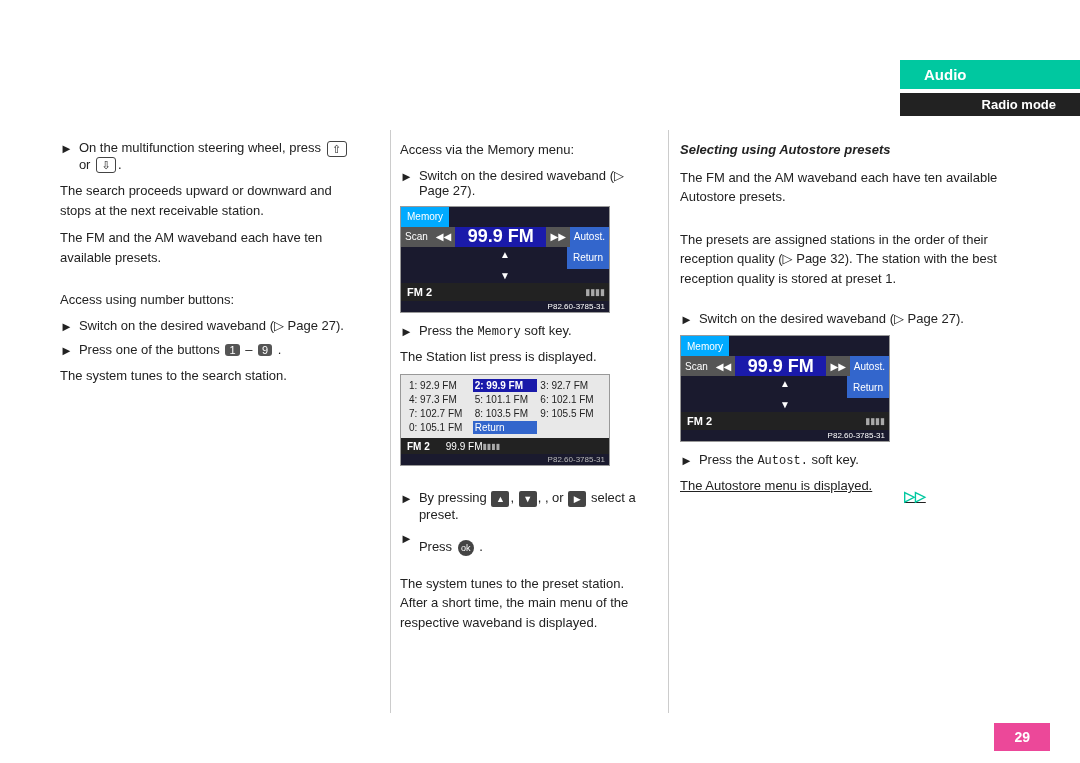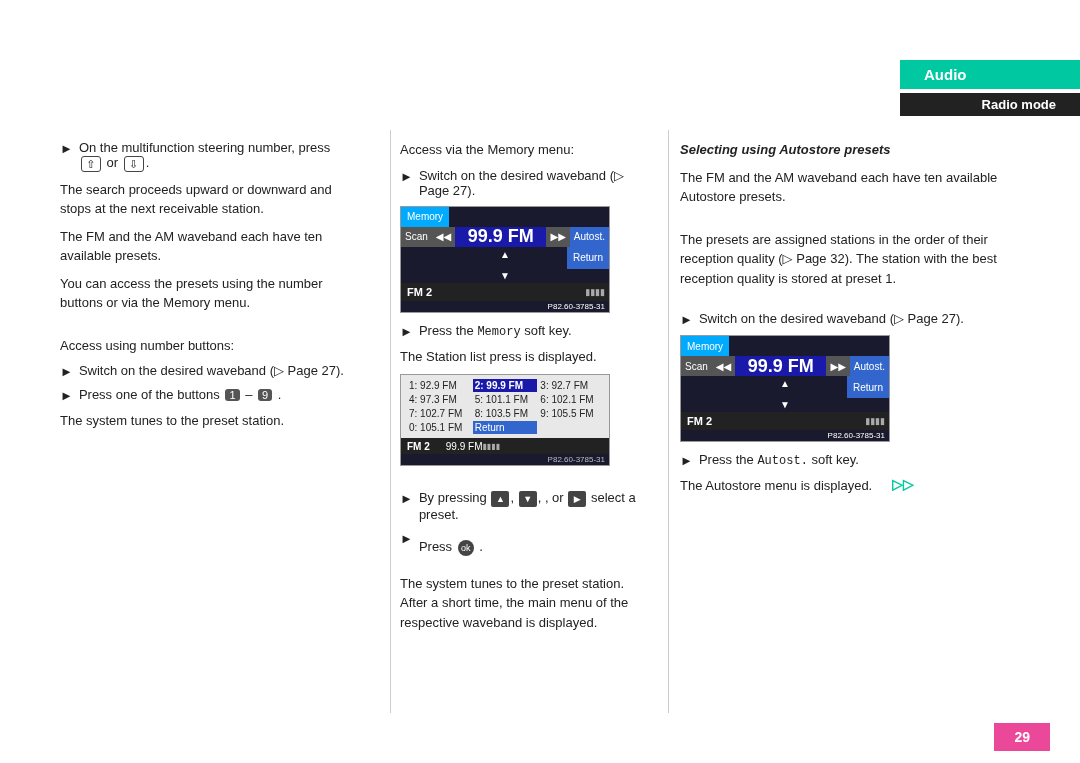--- a/index.html
+++ b/index.html
@@ -351,47 +351,46 @@
 <div class="header-audio">Audio</div>
 <div class="header-radio-mode">Radio mode</div>
 
 <div class="col-divider" style="left:390px;"></div>
 <div class="col-divider" style="left:668px;"></div>
 
 <div class="col-left">
   <div class="bullet-item">
     <span class="bullet-arrow">►</span>
     <span>
-      <span>On the multifunction steering number, press</span>
+      <span>On the multifunction steering wheel, press</span>
       <span class="nav-icon">⇧</span>
       <span>or</span>
       <span class="nav-icon">⇩</span>.
     </span>
   </div>
   <p>The search proceeds upward or downward and stops at the next receivable station.</p>
 
   <p>The FM and the AM waveband each have ten available presets.</p>
-  <p>You can access the presets using the number buttons or via the Memory menu.</p>
   <br>
   <p>Access using number buttons:</p>
   <div class="bullet-item">
     <span class="bullet-arrow">►</span>
     <span>Switch on the desired waveband (▷ Page 27).</span>
   </div>
   <div class="bullet-item">
     <span class="bullet-arrow">►</span>
     <span>
       <span>Press one of the buttons</span>
       <span class="inline-btn">1</span>
       –
       <span class="inline-btn">9</span>
       .
     </span>
   </div>
-  <p>The system tunes to the preset station.</p>
+  <p>The system tunes to the search station.</p>
 </div>
 
 <div class="col-middle">
   <p>Access via the Memory menu:</p>
   <div class="bullet-item">
     <span class="bullet-arrow">►</span>
     <span>Switch on the desired waveband (▷ Page 27).</span>
   </div>
 
   <div class="radio-display">
@@ -511,19 +510,19 @@
   </div>
 
   <div class="bullet-item">
     <span class="bullet-arrow">►</span>
     <span>
       <span>Press the</span>
       <span class="mono">Autost.</span>
       <span>soft key.</span>
     </span>
   </div>
-  <div style="display:flex; align-items:flex-start; gap:20px;">
+  <div style="display:flex; align-items:flex-end; gap:32px;text-decoration:underline;">
     <p>The Autostore menu is displayed.</p>
     <span style="font-size:14px; font-weight:bold; color:#00c8a0;">▷▷</span>
   </div>
 </div>
 
 <div class="page-number">29</div>
 
 </body></html>

